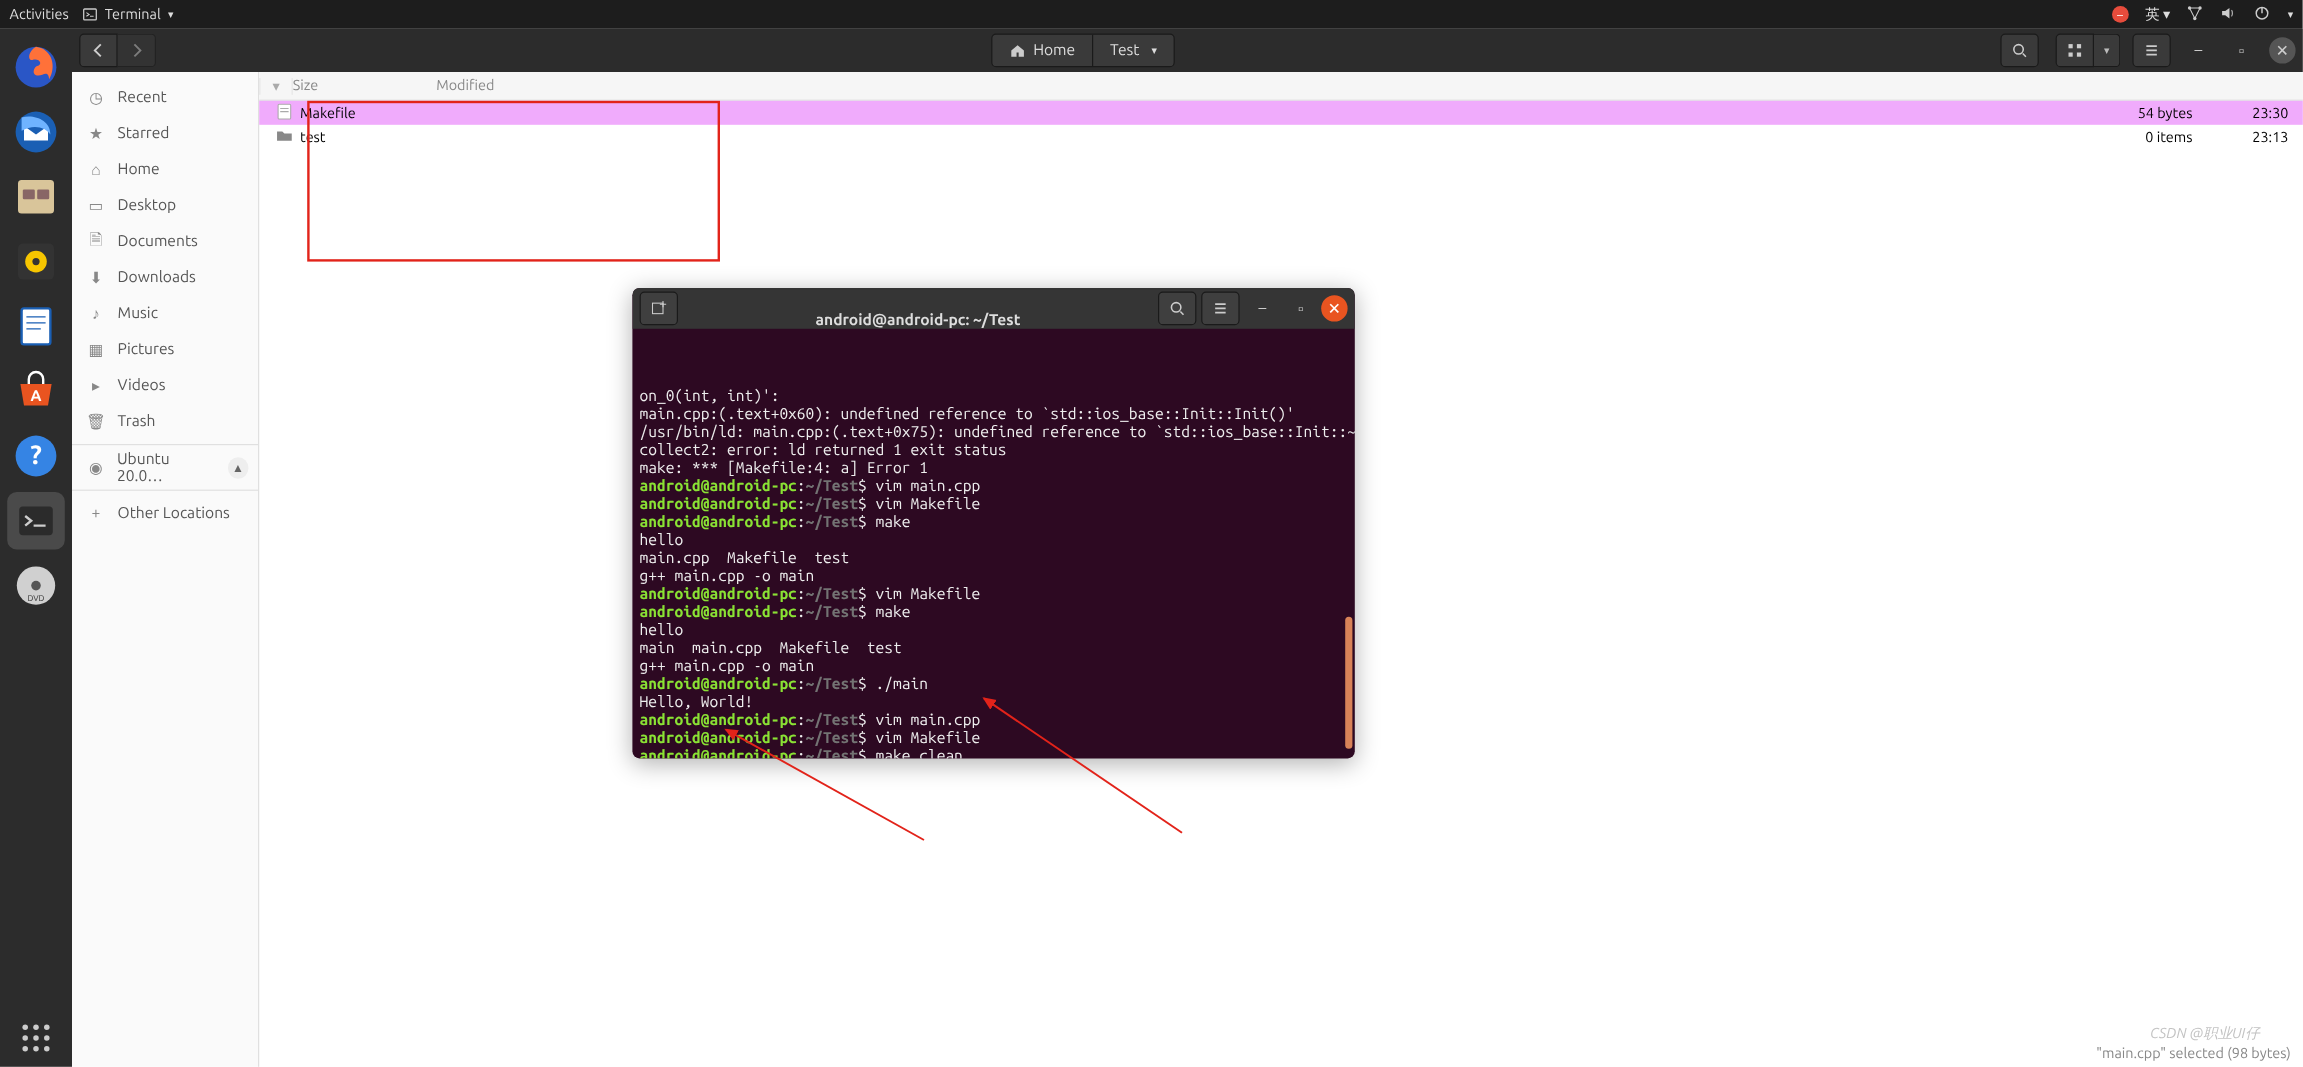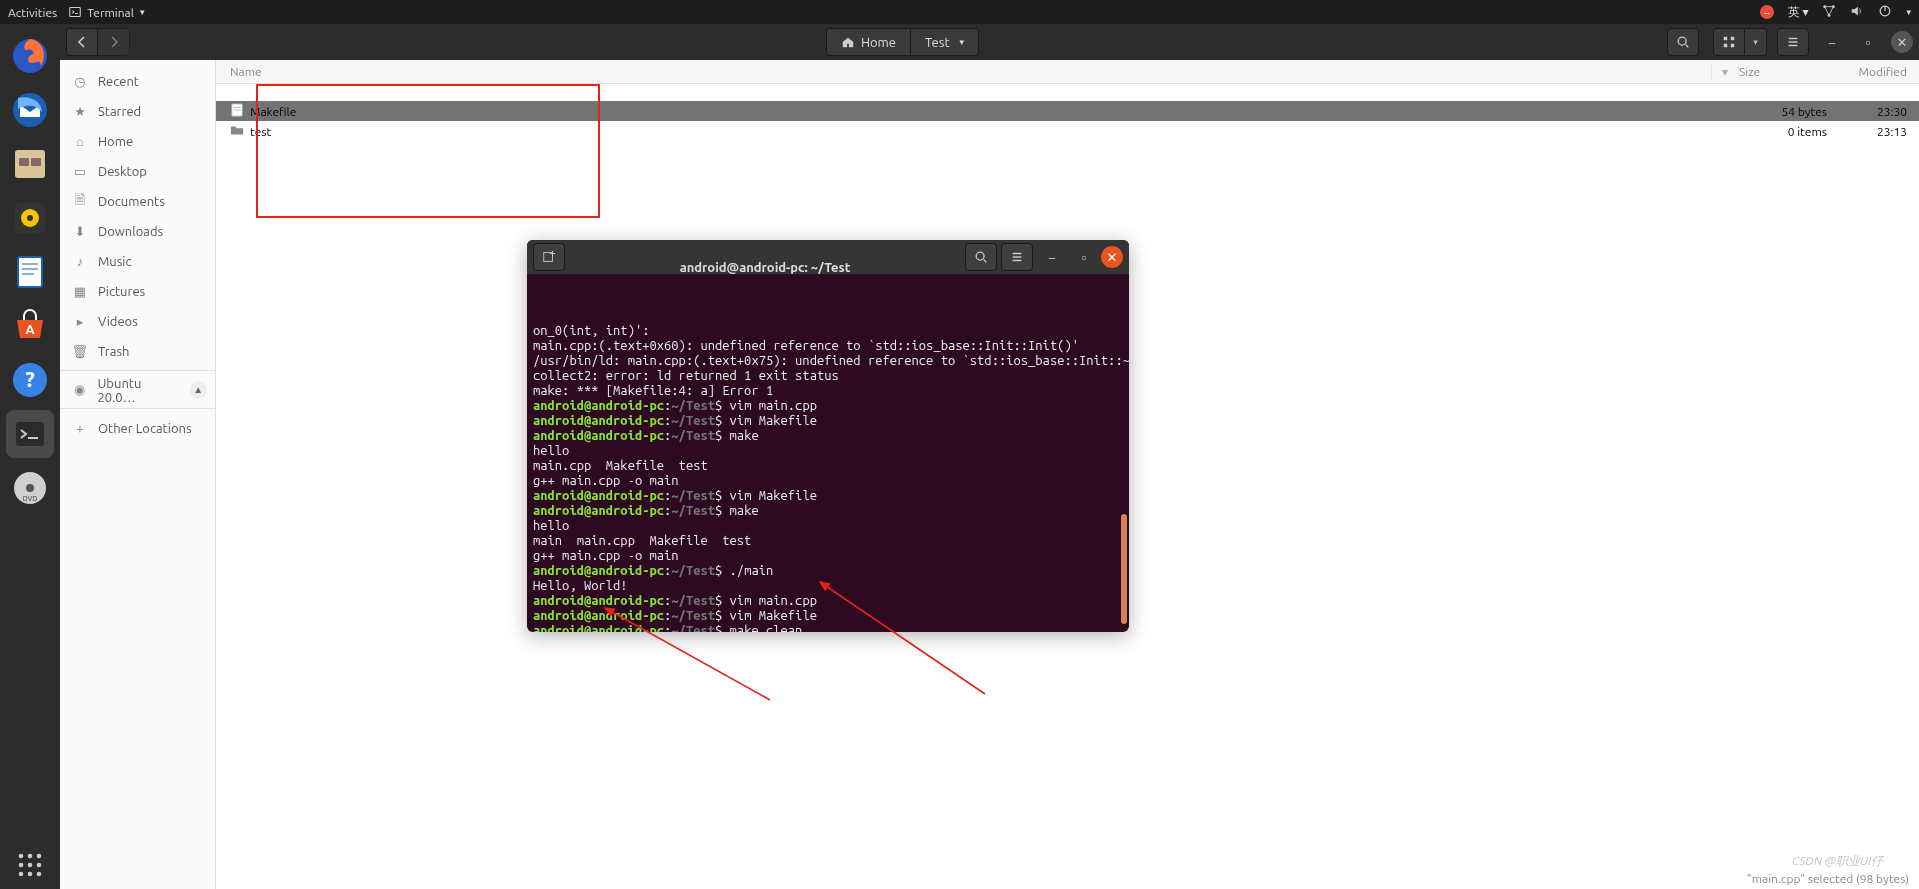--- a/index.html
+++ b/index.html
@@ -46,21 +46,21 @@
   .col-size { width:100px; text-align:left; padding-right:12px; }
   .col-mod { width:80px; text-align:right; padding-right:12px; }
   .col-menu { width:28px; text-align:center; color:#aaa; border-left:1px solid #e6e6e6; border-right:1px solid #e6e6e6; }
   .file-row { height:20px; display:flex; align-items:center; font-size:12px; }
   .file-row .fname { padding-left:14px; flex:1; display:flex; align-items:center; gap:6px; }
   .file-row .fsize { width:100px; text-align:right; padding-right:12px; }
   .file-row .fmod  { width:80px; text-align:right; padding-right:12px; }
   .file-row .fmenu { width:28px; }
   .file-row.selected { background:#e95420; color:#fff; }
   .file-row.selected .fsize, .file-row.selected .fmod { color:#ffe; }
-  .file-row.alt { background:#737373;margin-top:17px; }
+  .file-row.alt { background:#f0abfc; }
   .file-row .ficon { width:14px; height:14px; }
   
   .red-box { position:absolute; left:196px; top:60px; width:344px; height:134px; border:2px solid #e2231a; pointer-events:none; z-index:5; }
   
   .terminal { position:absolute; left:467px; top:216px; width:602px; height:392px; background:#2d0922; border-radius:6px; overflow:hidden; box-shadow:0 4px 20px rgba(0,0,0,0.3); z-index:10; }
   .term-header { height:34px; background:#353535; display:flex; align-items:center; padding:0 6px; }
   .term-header .tb-btn { background:#3f3f3f; }
   .term-title { flex:1; text-align:center; color:#ddd; font-size:13px; font-weight:bold;margin-top:20px; }
   .term-close { background:#e95420; width:22px; height:22px; border-radius:50%; display:flex; align-items:center; justify-content:center; color:#fff; margin-left:4px; }
   .term-body { padding:4px 6px; font-family:"Ubuntu Mono","DejaVu Sans Mono",monospace; font-size:13px; line-height:15px; color:#eee; white-space:pre; position:relative; height:calc(100% - 34px); }
@@ -309,21 +309,20 @@
           <span class="eject">▲</span>
         </div>
       <div class="sb-item sep-top">
           <span class="sb-icon">+</span>
           <span>Other Locations</span>
         </div>
     </div>
 
     <div class="content">
       <div class="columns">
-        <div class="col-name">Name</div>
         <div class="col-menu">▾</div>
         <div class="col-size">Size</div>
         <div class="col-mod">Modified</div>
       </div>
       <div id="file-rows">
           <div class="file-row alt">
             <div class="fname">
               <span><svg class="ficon" viewBox="0 0 16 16">
                   <rect x="2" y="1" width="12" height="14" rx="1" fill="#fff" stroke="#aaa"></rect>
                   <line x1="4" y1="5" x2="12" y2="5" stroke="#aaa"></line>

